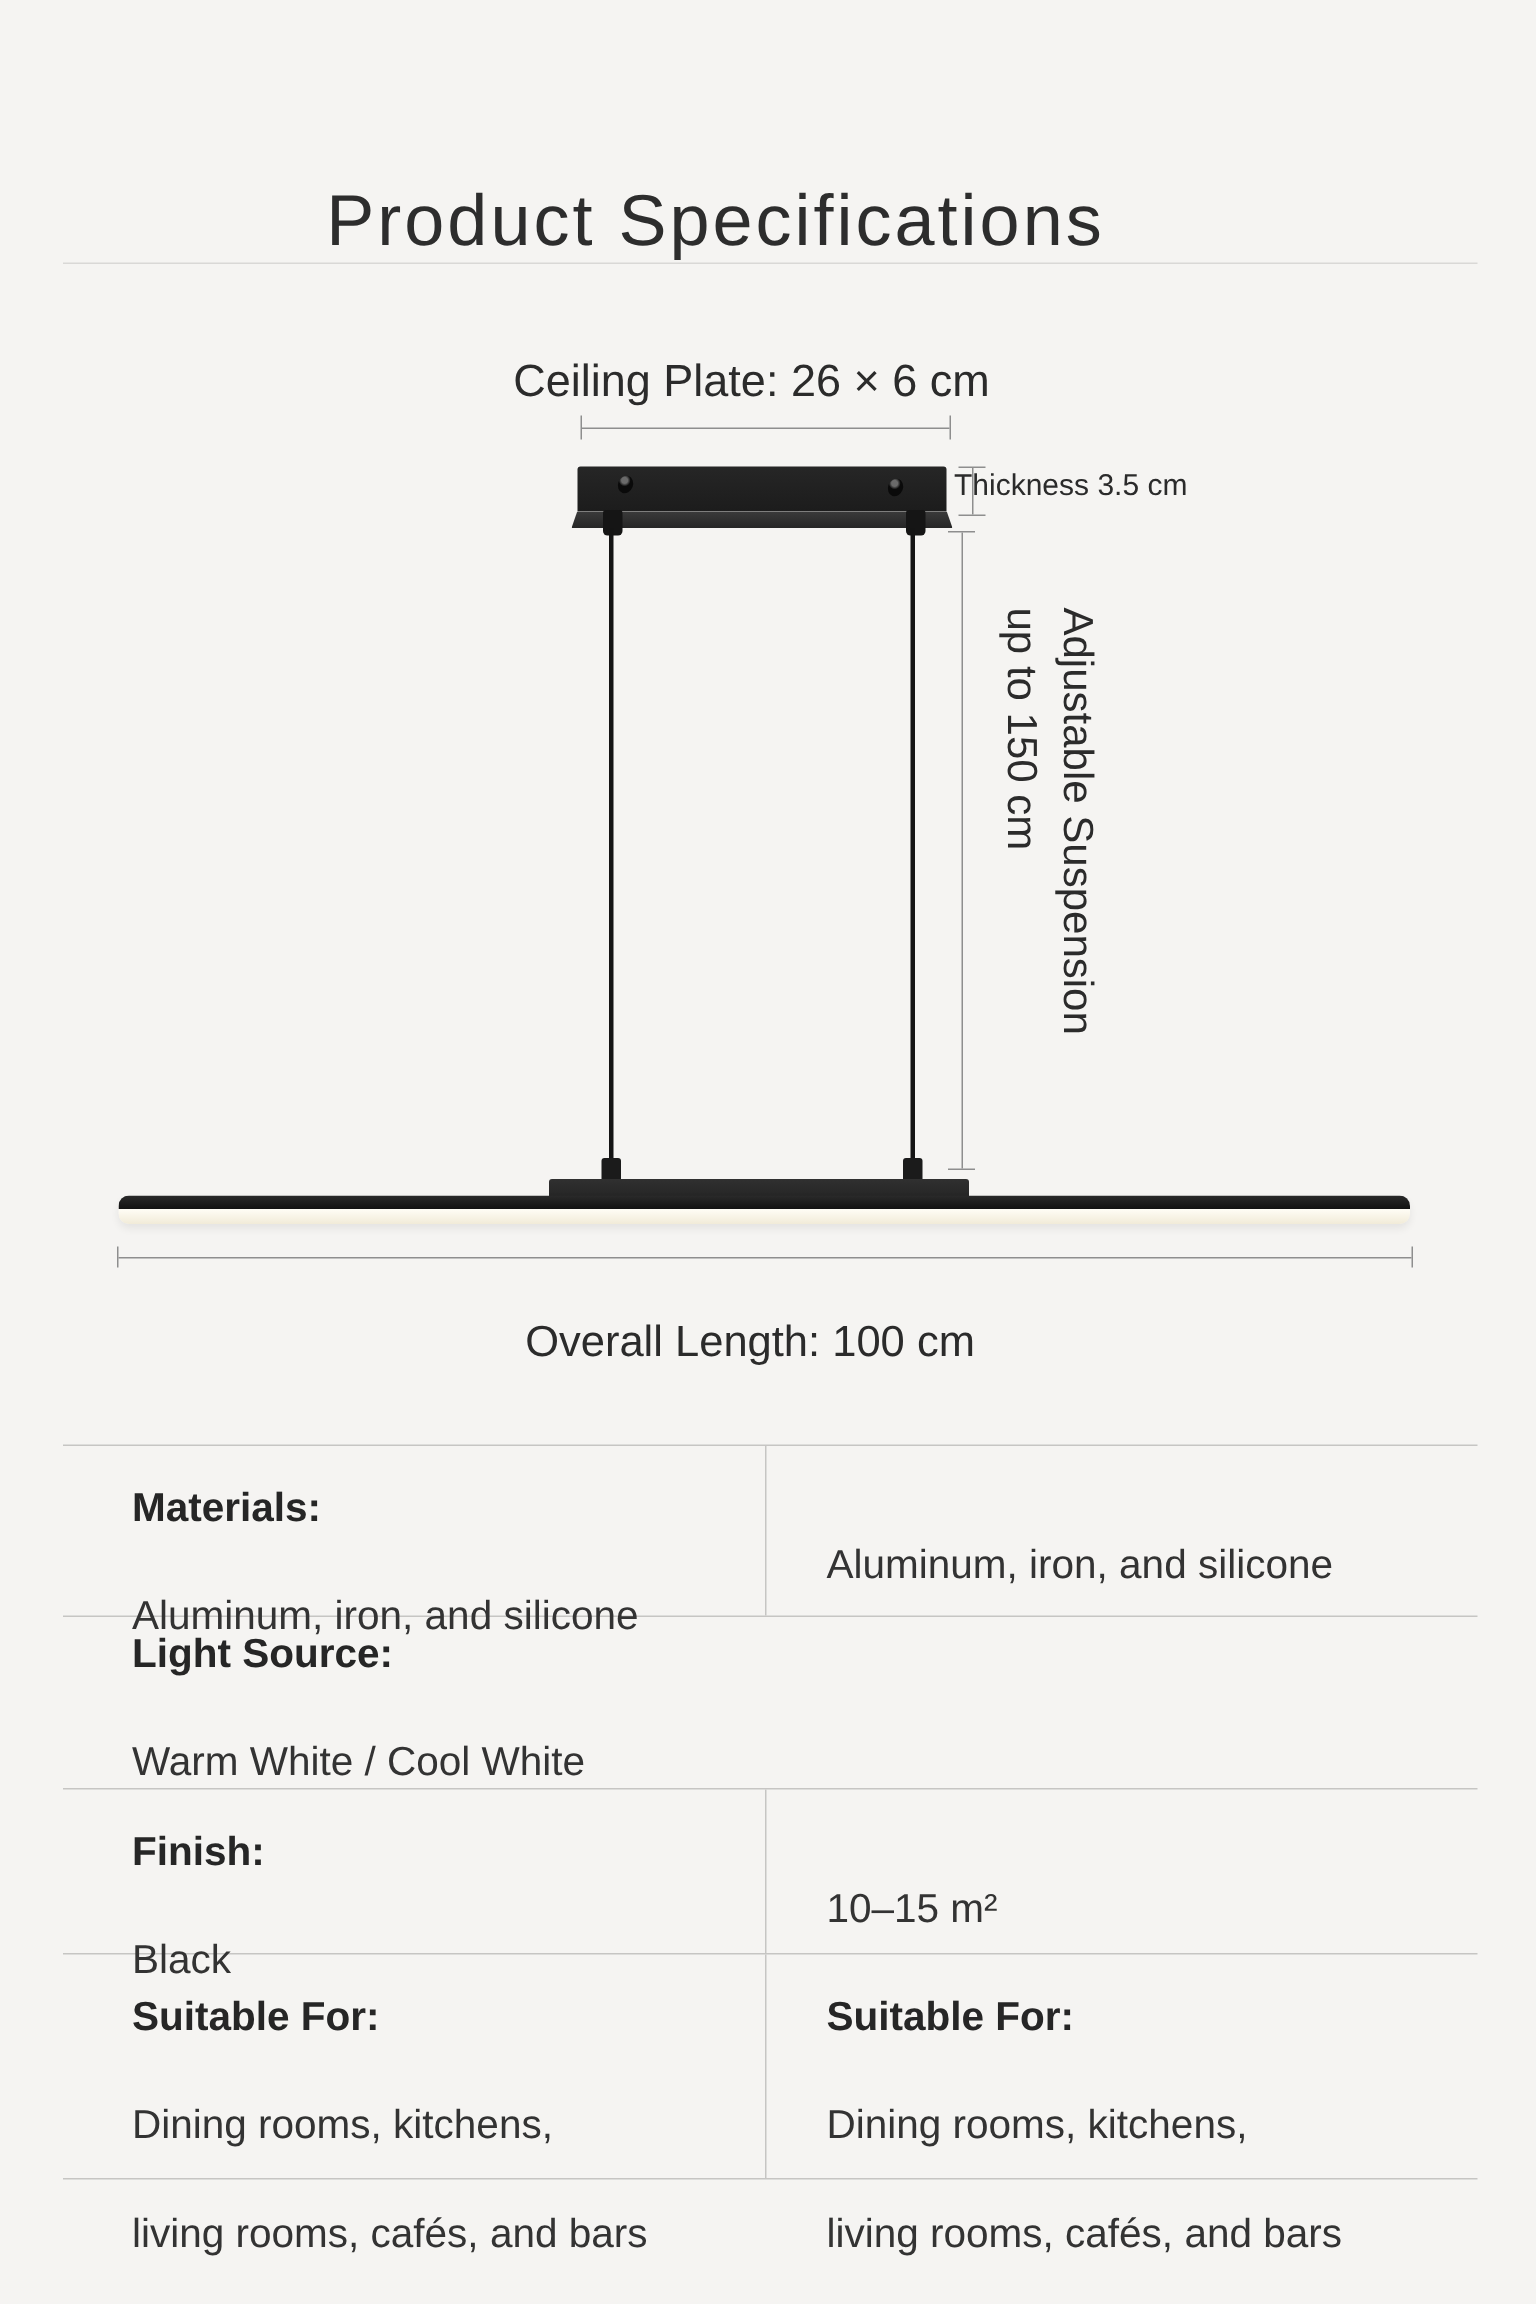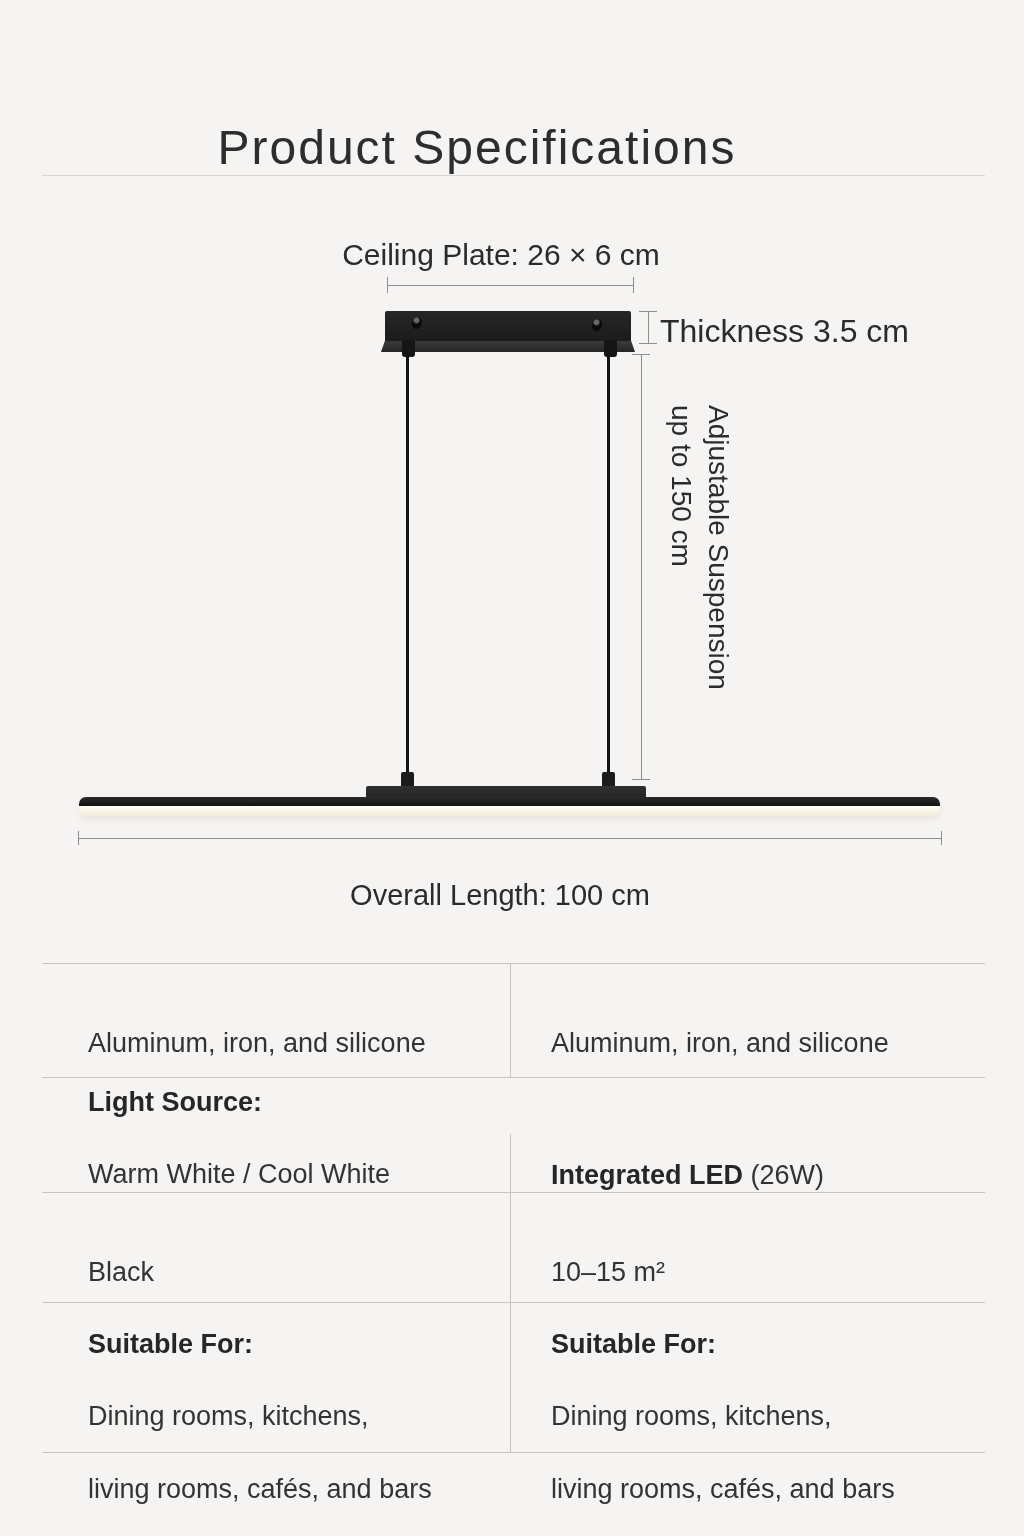--- a/index.html
+++ b/index.html
@@ -19,21 +19,21 @@
     font-size:48px;font-weight:400;letter-spacing:2px;color:#2d2d2d;
     white-space:nowrap;
   }
   .title-divider{
     position:absolute;top:175px;left:42px;width:943px;height:1px;background:#d9d8d6;
   }
 
   
   .lbl{position:absolute;white-space:nowrap;color:#2b2b2b;text-align:right;}
   .ceiling-lbl{top:238px;left:501px;transform:translateX(-50%);font-size:30px;}
-  .thick-lbl{top:313px;left:660px;font-size:32px;}
+  .thick-lbl{top:313px;left:636px;font-size:20px;}
   .length-lbl{top:853px;left:500px;transform:translateX(-50%);font-size:29px;margin-top:26px;}
   .susp-lbl{
     position:absolute;left:700px;top:570px;width:330px;
     transform:translate(-50%,-50%) rotate(90deg);
     font-size:28px;line-height:37px;color:#2b2b2b;text-align:left;white-space:nowrap;
   }
 
   
   .dim-h{position:absolute;border-left:1px solid #8e8e8e;border-right:1px solid #8e8e8e;}
   .dim-h i{position:absolute;left:0;right:0;top:50%;height:1px;background:#8e8e8e;}
@@ -154,39 +154,38 @@
         <i></i>
       </div>
     <div class="lbl length-lbl">Overall Length: 100 cm</div>
 
   </div>
 
   <div class="spec-table">
 
     <div class="row r1">
       <div class="cell left">
+        <div class="spec-label">Materials:</div>
         <div class="spec-value">Aluminum, iron, and silicone</div>
       </div>
       <div class="cell right">
         <div class="spec-value">Aluminum, iron, and silicone</div>
       </div>
     </div>
 
     <div class="row r2">
       <div class="cell left">
         <div class="spec-label">Light Source:</div>
         <div class="spec-value">Warm White / Cool White</div>
       </div>
-      <div class="cell right">
-        <div class="spec-inline"><span class="b">Integrated LED</span><span> (26W)</span></div>
-      </div>
     </div>
 
     <div class="row r3">
       <div class="cell left">
+        <div class="spec-label">Finish:</div>
         <div class="spec-value">Black</div>
       </div>
       <div class="cell right">
         <div class="spec-value">10–15 m²</div>
       </div>
     </div>
 
     <div class="row r4">
       <div class="cell left">
         <div class="spec-label">Suitable For:</div>

